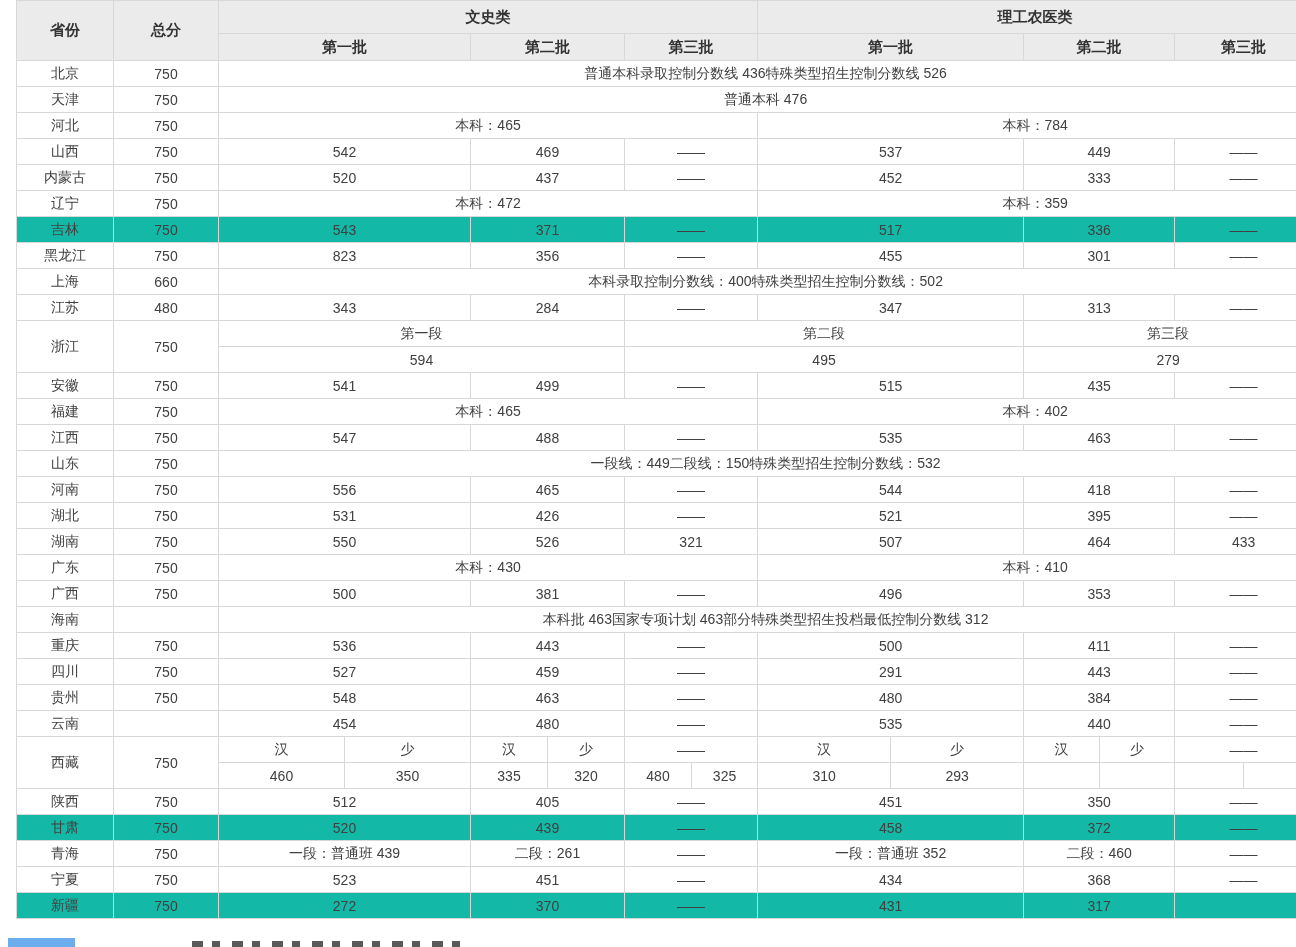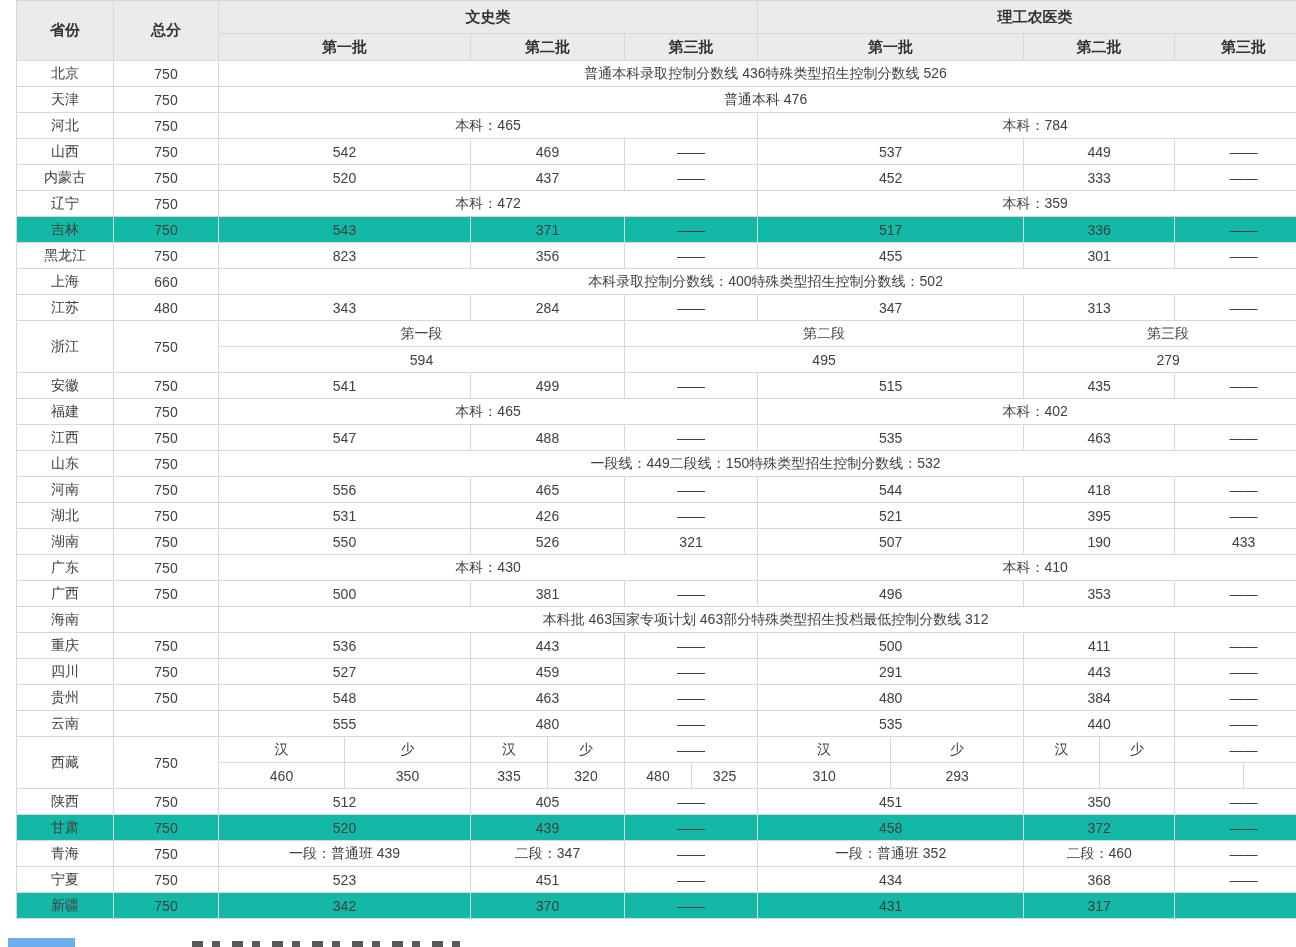--- a/index.html
+++ b/index.html
@@ -196,21 +196,21 @@
           <td colspan="2">395</td>
           <td colspan="2">——</td>
         </tr>
         <tr>
           <td rowspan="1">湖南</td>
           <td rowspan="1">750</td>
           <td colspan="2">550</td>
           <td colspan="2">526</td>
           <td colspan="2">321</td>
           <td colspan="2">507</td>
-          <td colspan="2">190</td>
+          <td colspan="2">464</td>
           <td colspan="2">433</td>
         </tr>
         <tr>
           <td rowspan="1">广东</td>
           <td rowspan="1">750</td>
           <td colspan="6">本科：430</td>
           <td colspan="6">本科：410</td>
         </tr>
         <tr>
           <td rowspan="1">广西</td>
@@ -253,21 +253,21 @@
           <td colspan="2">548</td>
           <td colspan="2">463</td>
           <td colspan="2">——</td>
           <td colspan="2">480</td>
           <td colspan="2">384</td>
           <td colspan="2">——</td>
         </tr>
         <tr>
           <td rowspan="1">云南</td>
           <td rowspan="1"></td>
-          <td colspan="2">555</td>
+          <td colspan="2">454</td>
           <td colspan="2">480</td>
           <td colspan="2">——</td>
           <td colspan="2">535</td>
           <td colspan="2">440</td>
           <td colspan="2">——</td>
         </tr>
         <tr>
           <td rowspan="2">西藏</td>
           <td rowspan="2">750</td>
           <td colspan="1">汉</td>
@@ -312,40 +312,40 @@
           <td colspan="2">439</td>
           <td colspan="2">——</td>
           <td colspan="2">458</td>
           <td colspan="2">372</td>
           <td colspan="2">——</td>
         </tr>
         <tr>
           <td rowspan="1">青海</td>
           <td rowspan="1">750</td>
           <td colspan="2">一段：普通班 439</td>
-          <td colspan="2">二段：347</td>
+          <td colspan="2">二段：261</td>
           <td colspan="2">——</td>
           <td colspan="2">一段：普通班 352</td>
           <td colspan="2">二段：460</td>
           <td colspan="2">——</td>
         </tr>
         <tr>
           <td rowspan="1">宁夏</td>
           <td rowspan="1">750</td>
           <td colspan="2">523</td>
           <td colspan="2">451</td>
           <td colspan="2">——</td>
           <td colspan="2">434</td>
           <td colspan="2">368</td>
           <td colspan="2">——</td>
         </tr>
         <tr class="hl">
           <td rowspan="1">新疆</td>
           <td rowspan="1">750</td>
-          <td colspan="2">342</td>
+          <td colspan="2">272</td>
           <td colspan="2">370</td>
           <td colspan="2">——</td>
           <td colspan="2">431</td>
           <td colspan="2">317</td>
           <td colspan="2"></td>
         </tr>
       </tbody>
   </table>
 
   <div class="legend-swatch"></div>

